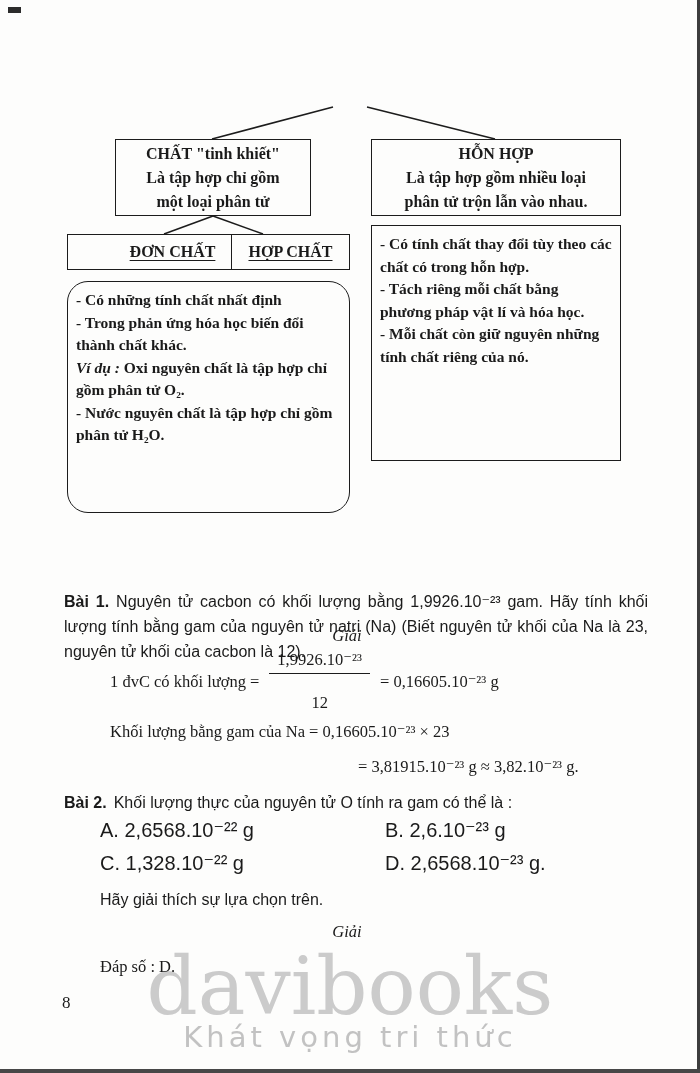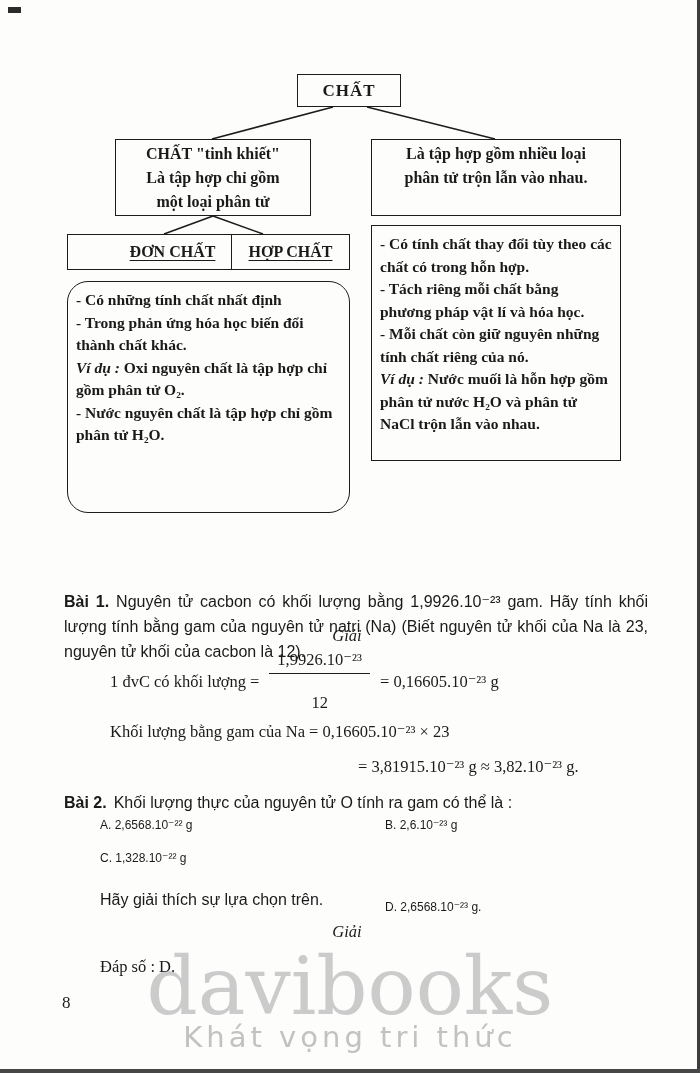--- a/index.html
+++ b/index.html
@@ -75,25 +75,25 @@
 
   .formula { position: absolute; left: 110px; top: 650px; display: flex; align-items: center; font-size: 16.5px; }
   .frac { display: inline-flex; flex-direction: column; align-items: center; margin: 0 10px; gap: 16px; }
   .frac .num { padding: 0 8px 3px; border-bottom: 1.6px solid #1c1c1c; }
   .frac .den { padding-top: 3px; }
 
   .sol-line { position: absolute; font-size: 16.5px; }
   #sol2 { left: 110px; top: 722px; }
   #sol3 { left: 358px; top: 757px; }
 
-  .option { position: absolute; font-family: "Liberation Sans", "DejaVu Sans", sans-serif; font-size: 12px; }
+  .option { position: absolute; font-family: "Liberation Sans", "DejaVu Sans", sans-serif; font-size: 20px; }
   #optA { left: 100px; top: 818px; }
   #optB { left: 385px; top: 818px; }
   #optC { left: 100px; top: 851px; }
-  #optD { left: 385px; top: 900px; }
+  #optD { left: 385px; top: 851px; }
 
   #note { left: 100px; top: 887px; }
   #answer { position: absolute; left: 100px; top: 957px; font-size: 16.5px; }
 
   .page-number { position: absolute; left: 62px; top: 993px; font-size: 17px; }
 </style>
 </head>
 <body>
 
 <div class="page">
@@ -103,50 +103,49 @@
     <div class="wm-sub">Khát vọng tri thức</div>
   </div>
 
   <svg class="connectors" width="700" height="480" viewBox="0 0 700 480">
     <line x1="333" y1="107" x2="212" y2="139" stroke="#1c1c1c" stroke-width="1.6"></line>
     <line x1="367" y1="107" x2="495" y2="139" stroke="#1c1c1c" stroke-width="1.6"></line>
     <line x1="213" y1="216" x2="164" y2="234" stroke="#1c1c1c" stroke-width="1.6"></line>
     <line x1="213" y1="216" x2="263" y2="234" stroke="#1c1c1c" stroke-width="1.6"></line>
   </svg>
 
-  <div class="box root-box">CHẤT</div>
 
   <div class="box pure-box">
     <div>CHẤT "tinh khiết"</div>
     <div>Là tập hợp chỉ gồm</div>
     <div>một loại phân tử</div>
   </div>
 
   <div class="box mixture-box">
+    <div>HỖN HỢP</div>
     <div>Là tập hợp gồm nhiều loại</div>
     <div>phân tử trộn lẫn vào nhau.</div>
   </div>
 
   <div class="box header-box">
     <div class="header-cell">ĐƠN CHẤT</div>
     <div class="header-cell">HỢP CHẤT</div>
   </div>
 
   <div class="box pure-props props">
     <p class="prop"><i></i><span>- Có những tính chất nhất định</span></p>
     <p class="prop"><i></i><span>- Trong phản ứng hóa học biến đổi thành chất khác.</span></p>
     <p class="prop"><i>Ví dụ :</i><span> Oxi nguyên chất là tập hợp chỉ gồm phân tử O₂.</span></p>
     <p class="prop"><i></i><span>- Nước nguyên chất là tập hợp chỉ gồm phân tử H₂O.</span></p>
   </div>
 
   <div class="box mixture-props props">
     <p class="prop"><i></i><span>- Có tính chất thay đổi tùy theo các chất có trong hỗn hợp.</span></p>
     <p class="prop"><i></i><span>- Tách riêng mỗi chất bằng phương pháp vật lí và hóa học.</span></p>
     <p class="prop"><i></i><span>- Mỗi chất còn giữ nguyên những tính chất riêng của nó.</span></p>
-    <p class="prop"><i>Ví dụ :</i><span> Nước muối là hỗn hợp gồm phân tử nước H₂O và phân tử NaCl trộn lẫn vào nhau.</span></p>
   </div>
 
 
   <p class="exercise" id="bai1">
     <b class="bai-label">Bài 1.</b><span>Nguyên tử cacbon có khối lượng bằng 1,9926.10⁻²³ gam. Hãy tính khối lượng tính bằng gam của nguyên tử natri (Na) (Biết nguyên tử khối của Na là 23, nguyên tử khối của cacbon là 12).</span>
   </p>
 
   <div class="giai" id="giai1">Giải</div>
 
   <div class="formula">

